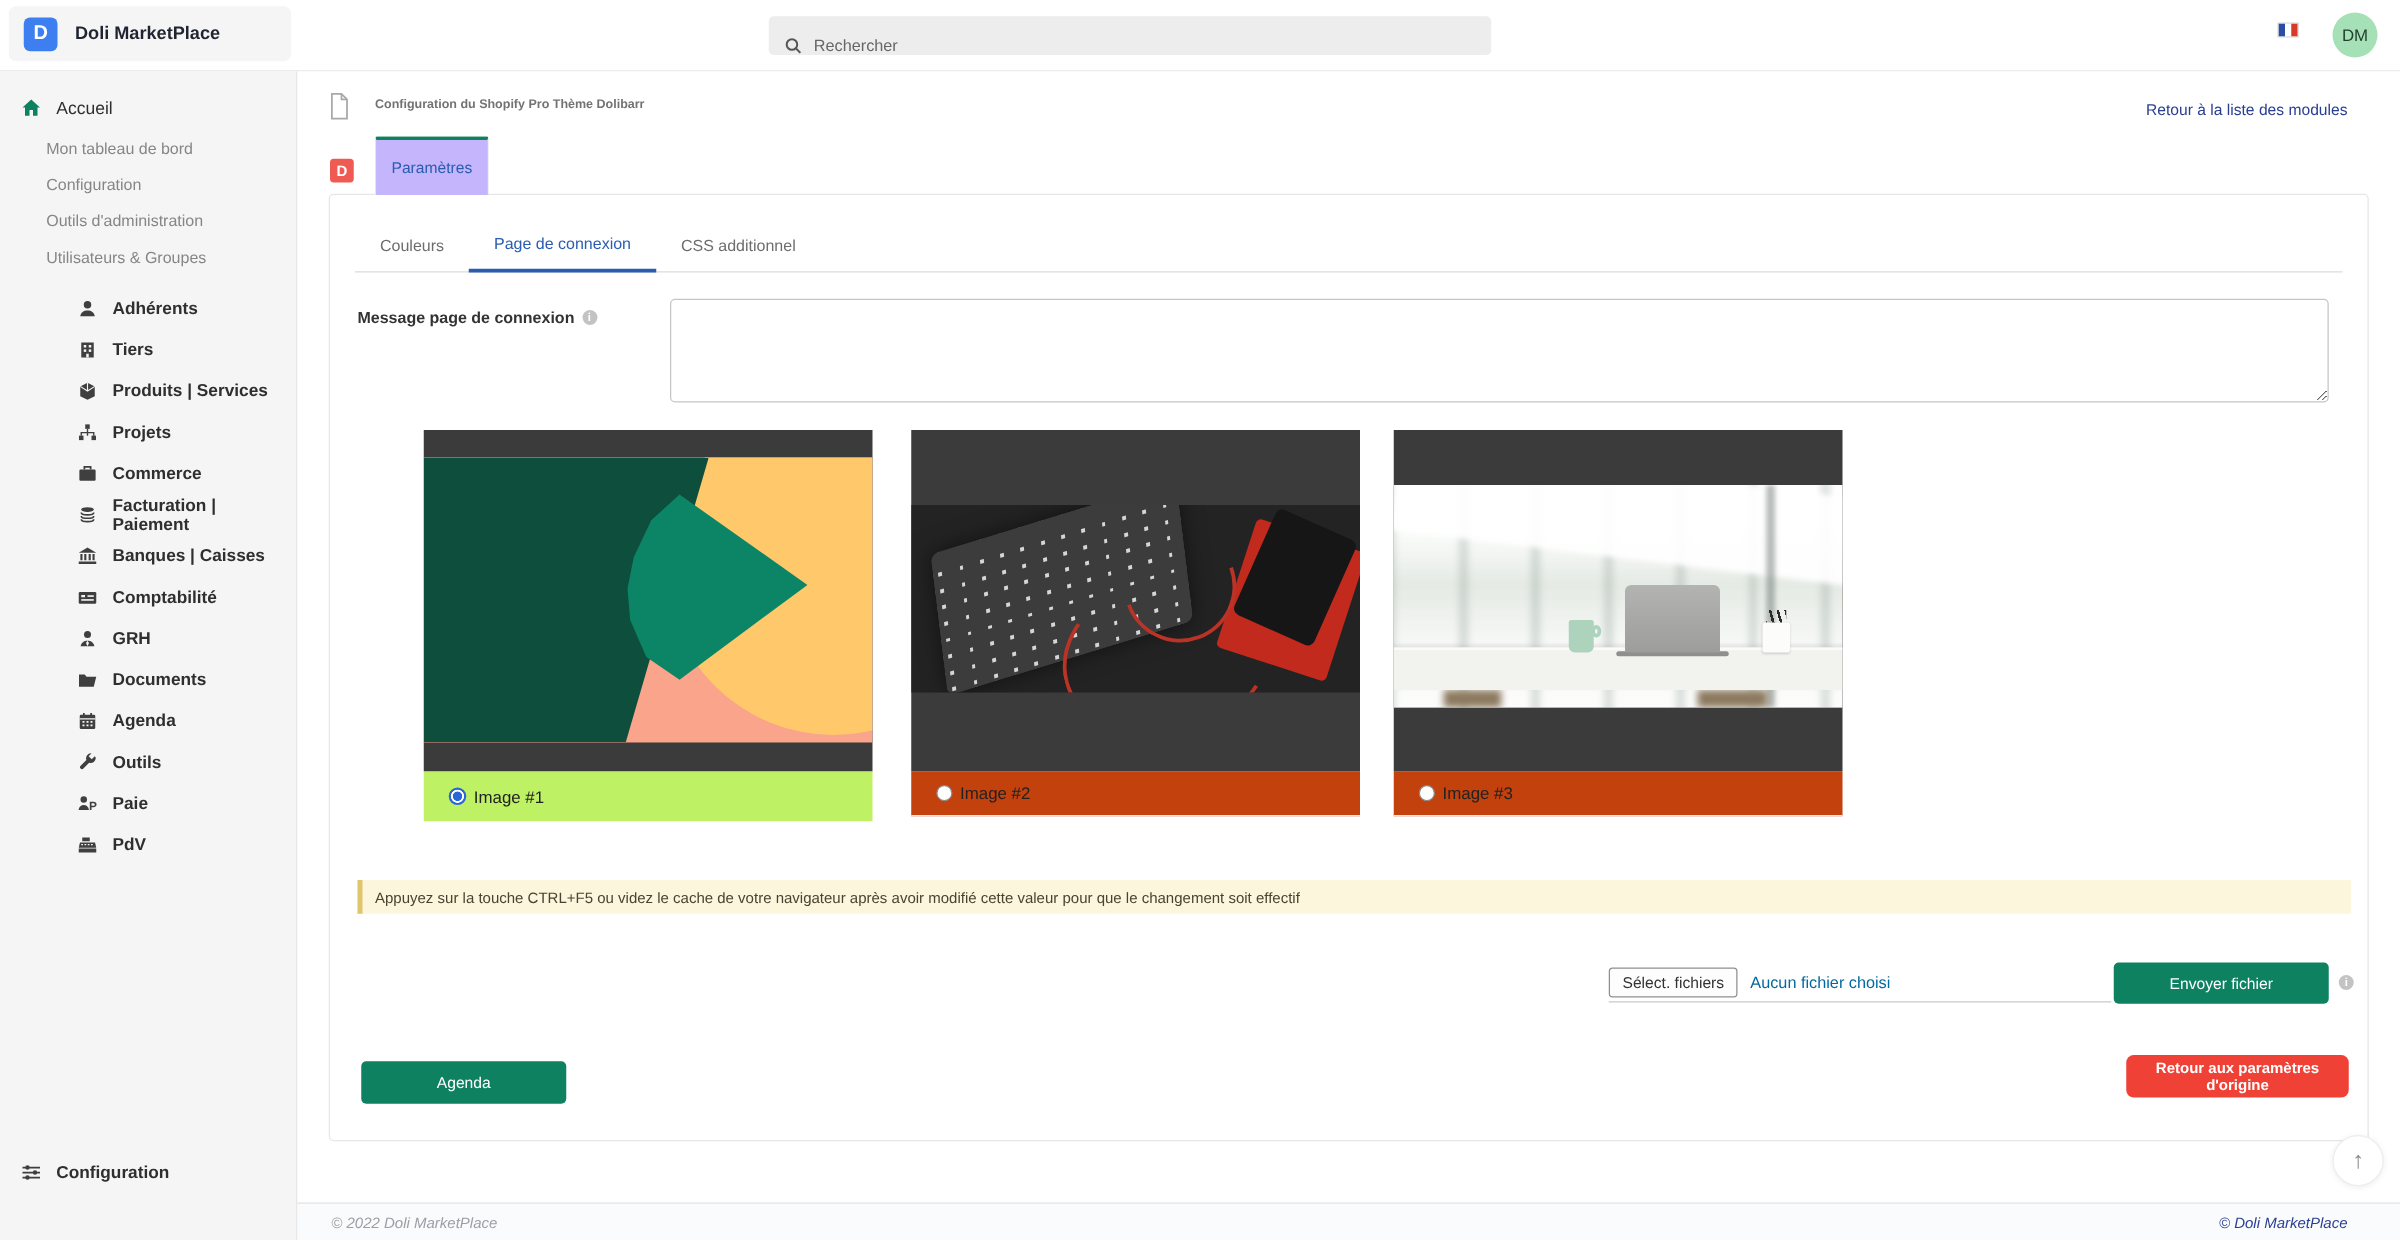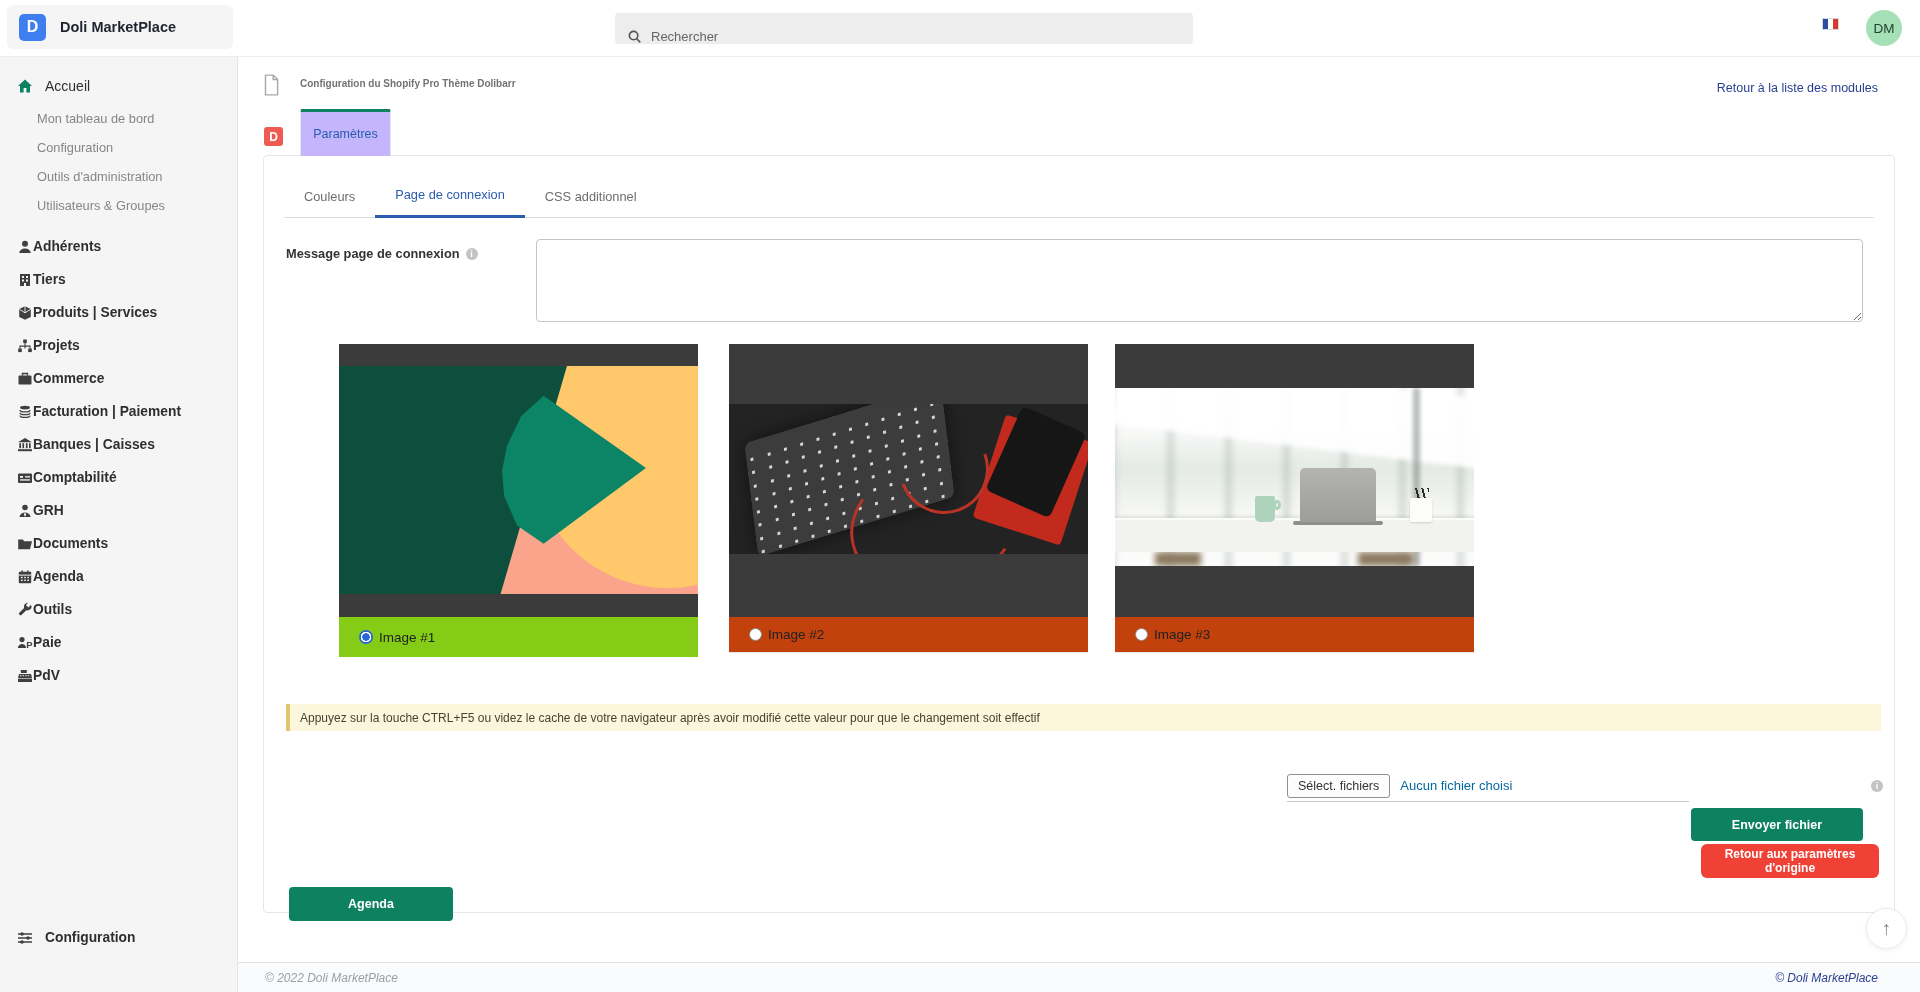--- a/index.html
+++ b/index.html
@@ -15,21 +15,21 @@
   .search-ph { font-size:13px; color:#666; }
   .flag { position:absolute; left:1822px; top:18px; width:17px; height:12px; display:flex; border:1px solid #d6d6d6; }
   .flag i { flex:1; } .flag .b{background:#2b4ea2;} .flag .w{background:#fff;} .flag .r{background:#d8392b;}
   .avatar { position:absolute; left:1866px; top:10px; width:36px; height:36px; border-radius:50%; background:#a5e0b6; display:flex; align-items:center; justify-content:center; font-size:13.5px; color:#22402e; }
 
   
   .sidebar { position:absolute; left:0; top:57px; width:238px; height:935px; background:#f5f5f5; border-right:1px solid #e4e4e4; }
   .side-home { display:flex; align-items:center; gap:12px; height:33px; margin-top:12px; padding-left:17px; font-size:14px; color:#2f2f2f; cursor:pointer; }
   .side-sub { margin:2px 0 10px 0; }
   .side-sub div { height:29px; display:flex; align-items:center; padding-left:37px; font-size:12.8px; color:#868686; cursor:pointer; }
-  .side-item { height:33px; display:flex; align-items:center; padding-left:17px; font-size:13.8px; font-weight:600; color:#2f2f2f; cursor:pointer; }
+  .side-item { height:33px; display:flex; align-items:center; gap:12px; padding-left:17px; font-size:13.8px; font-weight:600; color:#2f2f2f; cursor:pointer;margin-left:45px; }
   .side-item svg, .side-home svg { flex:0 0 auto; }
   .side-config { position:absolute; left:0; bottom:38px; width:100%; height:33px; display:flex; align-items:center; gap:12px; padding-left:17px; font-size:13.8px; font-weight:600; color:#2f2f2f; cursor:pointer; }
 
   
   .content { position:absolute; left:238px; top:57px; width:1682px; height:905px; background:#fff; }
   .doc-icon { position:absolute; left:24px; top:17px; }
   .page-title { position:absolute; left:62px; top:21px; font-size:10px; font-weight:bold; color:#737373; }
   .back-link { position:absolute; right:42px; top:24px; font-size:12.5px; color:#283e92; cursor:pointer; }
   .module-logo { position:absolute; left:26px; top:70px; width:19px; height:19px; background:#ef5b52; border-radius:3px; color:#fff; font-weight:bold; font-size:12px; display:flex; align-items:center; justify-content:center; }
   .module-tab { position:absolute; left:62px; top:52px; width:91px; height:47px; background:#c4b5fd; border:1px solid #e6e6e6; border-top:3px solid #0e8160; border-bottom:none; z-index:3; display:flex; align-items:center; justify-content:center; font-size:12.5px; color:#2a5db0; cursor:pointer; border-radius:2px 2px 0 0; }
@@ -41,21 +41,21 @@
   .tab.active { color:#2a5db0; border-bottom:3px solid #2a5db0; margin-bottom:-2px; }
 
   .msg-label { position:absolute; left:22px; top:90px; font-size:12.8px; font-weight:bold; color:#333; display:flex; align-items:center; gap:6px; }
   .info { display:inline-flex; width:12px; height:12px; border-radius:50%; background:#c3c3c3; color:#fff; font-size:9px; align-items:center; justify-content:center; font-style:normal; font-weight:bold; }
   .msg-area { position:absolute; left:272px; top:83px; width:1327px; height:83px; border:1px solid #c5c5c5; border-radius:4px; resize:both; font-family:"Liberation Sans",sans-serif; font-size:13px; padding:6px; }
 
   
   .img-block { position:absolute; top:188px; width:359px; }
   .img-frame { width:359px; height:273px; background:#3b3b3b; position:relative; overflow:hidden; }
   .radio-row { display:flex; align-items:center; gap:6px; padding-left:20px; font-size:13.5px; color:#222; cursor:pointer; }
-  .radio-row.sel { background:#84cc16; height:40px; }
+  .radio-row.sel { background:#bef264; height:40px; }
   .radio-row.unsel { height:36px; border-bottom:1px solid #e8e8e8; background:#c2410c; }
   .radio { width:14px; height:14px; border-radius:50%; }
   .radio.on  { background:radial-gradient(circle at center, #2b66d9 0 3.5px, #ffffff 4px 5px, #2b66d9 5.5px 7px); }
   .radio.off { width:13px; height:13px; border:1px solid #8a8a8a; background:#fff; }
 
   
   .photo1 { position:absolute; left:0; top:22px; width:359px; height:228px; background:#f9a48b; overflow:hidden; }
   .p1-circle { position:absolute; left:193px; top:-48px; width:270px; height:270px; border-radius:50%; background:#ffc96b; }
   .p1-green { position:absolute; inset:0; background:#0e4e3c; clip-path:polygon(0 0, 63.5% 0, 45% 100%, 0 100%); }
   .p1-teal { position:absolute; inset:0; background:#0b8566; clip-path:polygon(57% 13%, 85.5% 44.7%, 57% 78%, 49.6% 70%, 46% 57%, 45.4% 46%, 46.8% 35%, 50.7% 22%); }
@@ -87,21 +87,21 @@
   .p3-cuph { position:absolute; left:158px; bottom:56px; width:8px; height:10px; border:3px solid #aed3bd; border-radius:50%; }
   .p3-pencup { position:absolute; right:42px; bottom:44px; width:22px; height:24px; background:#fcfcfb; border-radius:2px; box-shadow:0 1px 2px rgba(0,0,0,.15); }
   .p3-pens { position:absolute; right:45px; bottom:62px; width:16px; height:16px;
       background:repeating-linear-gradient(75deg,#2b2b28 0 2px,rgba(0,0,0,0) 2px 6px); }
 
   .warning { position:absolute; left:22px; top:548px; width:1595px; height:27px; background:#fcf6dc; border-left:4px solid #dfc56d; display:flex; align-items:center; padding-left:10px; font-size:12px; color:#4a4333; }
 
   .file-row { position:absolute; left:1023px; top:614px; width:402px; height:32px; border-bottom:1px solid #c9c9c9; display:flex; align-items:center; gap:10px; }
   .file-btn { height:24px; padding:0 10px; background:#fdfdfd; border:1px solid #8f8f8f; border-radius:3px; font-size:12.5px; color:#333; display:flex; align-items:center; cursor:pointer; }
   .file-status { font-size:13px; color:#0369a1; }
-  .btn-green { position:absolute; background:#0e8160; color:#fff; border:none; border-radius:4px; font-size:12.5px; font-weight:bold; font-family:"Liberation Sans",sans-serif; cursor:pointer; display:flex; align-items:center; justify-content:center;margin-top:38px; }
+  .btn-green { position:absolute; background:#0e8160; color:#fff; border:none; border-radius:4px; font-size:12.5px; font-weight:normal; font-family:"Liberation Sans",sans-serif; cursor:pointer; display:flex; align-items:center; justify-content:center; }
   .btn-upload { left:1427px; top:614px; width:172px; height:33px; }
   .upload-info { position:absolute; left:1607px; top:624px; }
   .btn-valider { left:25px; top:693px; width:164px; height:34px; }
   .btn-red { position:absolute; left:1437px; top:688px; width:178px; height:34px; background:#ef4136; color:#fff; border:none; border-radius:6px; font-size:12px; font-weight:bold; font-family:"Liberation Sans",sans-serif; cursor:pointer; }
 
   .scrolltop { position:absolute; left:1628px; top:851px; width:41px; height:41px; border-radius:50%; background:#fff; border:1px solid #ededed; box-shadow:0 1px 5px rgba(0,0,0,.07); display:flex; align-items:center; justify-content:center; font-size:19px; color:#8a8a8a; cursor:pointer; }
 
   .footer { position:absolute; left:238px; top:962px; width:1682px; height:30px; background:#fafbfc; border-top:1px solid #e3e3e3;font-style:italic; }
   .footer-left { position:absolute; left:27px; top:8px; font-size:12px; color:#9aa0a6; }
   .footer-right { position:absolute; right:42px; top:8px; font-size:12px; color:#2a3f91; cursor:pointer; }

